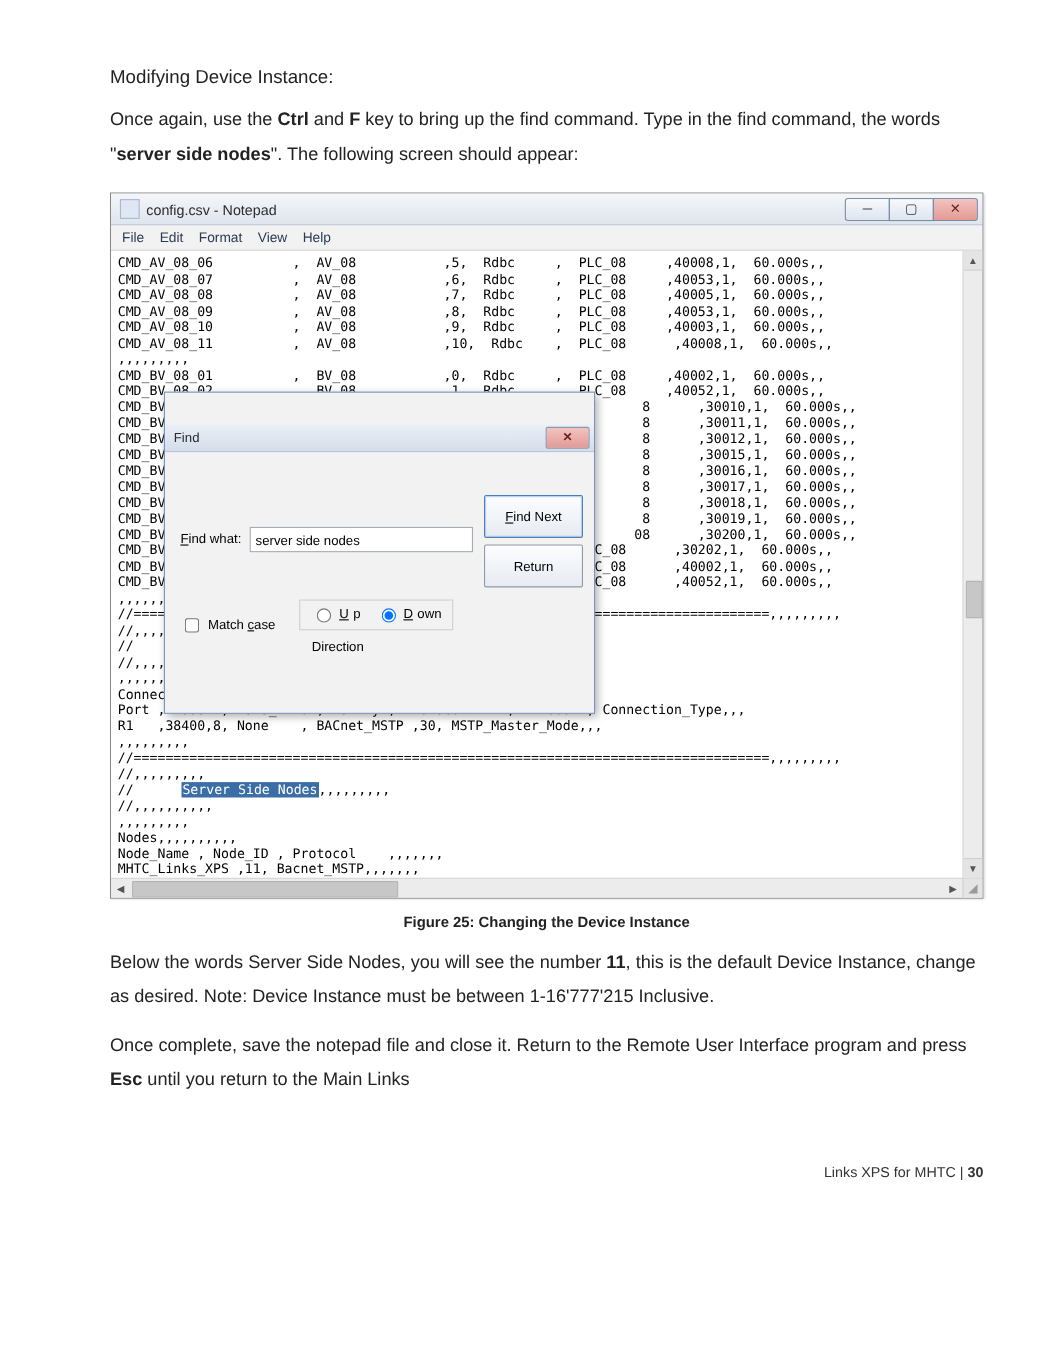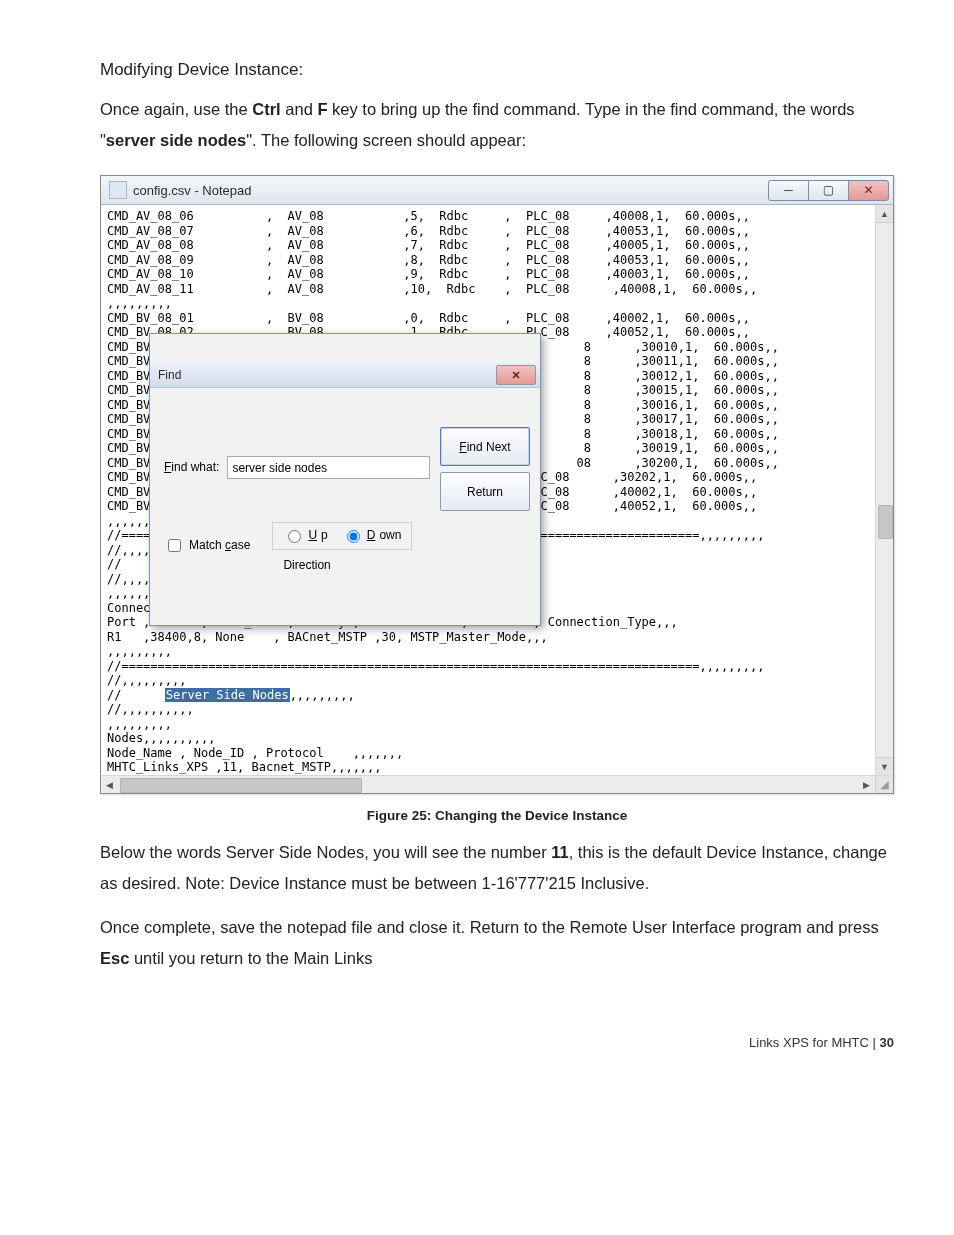--- a/index.html
+++ b/index.html
@@ -244,20 +244,27 @@
   </div>
 
   <div class="app-window">
     <div class="titlebar">
       <div class="ticon"></div>
       <span>config.csv - Notepad</span>
       <div class="spacer"></div>
       <div class="winbtn min">─</div>
       <div class="winbtn max">▢</div>
       <div class="winbtn close">✕</div>
+    </div>
+    <div class="menubar">
+      <span>File</span>
+      <span>Edit</span>
+      <span>Format</span>
+      <span>View</span>
+      <span>Help</span>
     </div>
     <div class="editor-wrap">
       <div class="editor"><span>CMD_AV_08_06          ,  AV_08           ,5,  Rdbc     ,  PLC_08     ,40008,1,  60.000s,,
 CMD_AV_08_07          ,  AV_08           ,6,  Rdbc     ,  PLC_08     ,40053,1,  60.000s,,
 CMD_AV_08_08          ,  AV_08           ,7,  Rdbc     ,  PLC_08     ,40005,1,  60.000s,,
 CMD_AV_08_09          ,  AV_08           ,8,  Rdbc     ,  PLC_08     ,40053,1,  60.000s,,
 CMD_AV_08_10          ,  AV_08           ,9,  Rdbc     ,  PLC_08     ,40003,1,  60.000s,,
 CMD_AV_08_11          ,  AV_08           ,10,  Rdbc    ,  PLC_08      ,40008,1,  60.000s,,
 ,,,,,,,,,
 CMD_BV_08_01          ,  BV_08           ,0,  Rdbc     ,  PLC_08     ,40002,1,  60.000s,,

